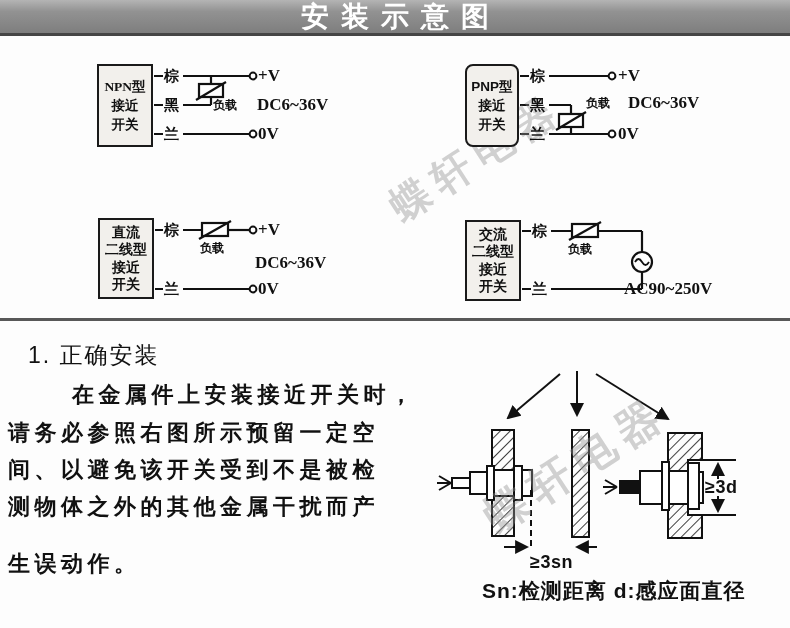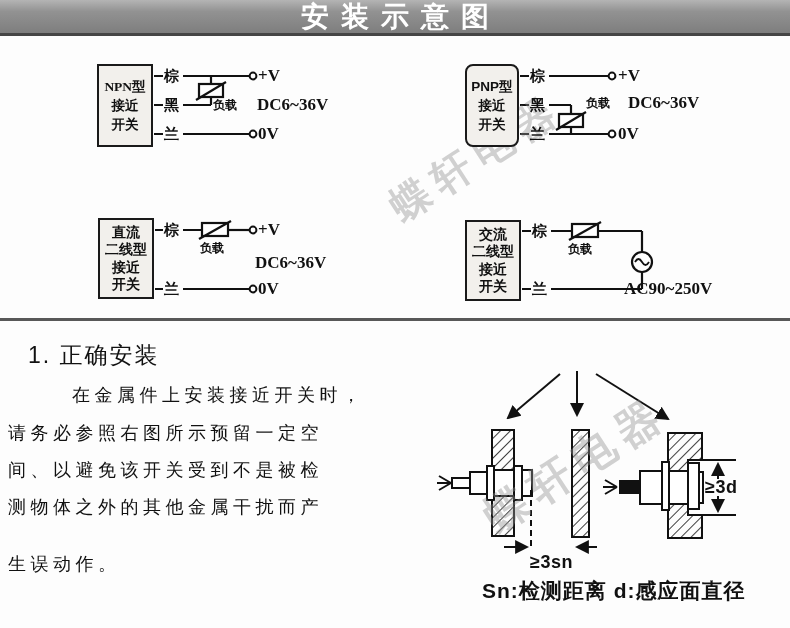--- a/index.html
+++ b/index.html
@@ -14,21 +14,21 @@
   .switch-box{position:absolute;border:2.5px solid #1a1a1a;background:#f2f0ec;
               display:flex;flex-direction:column;align-items:center;justify-content:center;
               font-weight:bold;text-align:center;}
   .box3{font-size:13.5px;line-height:19px;}
   .box4{font-size:14px;line-height:17.5px;}
   .lbl{position:absolute;font-weight:bold;white-space:nowrap;}
   .cjk{font-size:15px;line-height:20px;}
   .volt{font-family:"Liberation Serif",serif;font-size:17px;line-height:20px;}
   .load{font-size:12px;line-height:20px;}
   .heading{position:absolute;left:28px;top:340px;font-size:23px;font-weight:normal;letter-spacing:2px;}
-  .para-line{position:absolute;left:8px;width:400px;font-size:18px;font-weight:normal;
+  .para-line{position:absolute;left:8px;width:400px;font-size:22px;font-weight:bold;
              letter-spacing:4.5px;line-height:38px;white-space:nowrap;}
   .dim{font-size:18px;letter-spacing:0.5px;}
   .caption{position:absolute;left:482px;top:577px;font-size:21px;font-weight:bold;letter-spacing:1px;}
   .wm{position:absolute;font-size:40px;font-weight:bold;letter-spacing:9px;white-space:nowrap;
       color:rgba(145,145,145,0.42);transform:rotate(-33deg);pointer-events:none;}
 </style>
 </head>
 <body>
 
 <div class="page">

